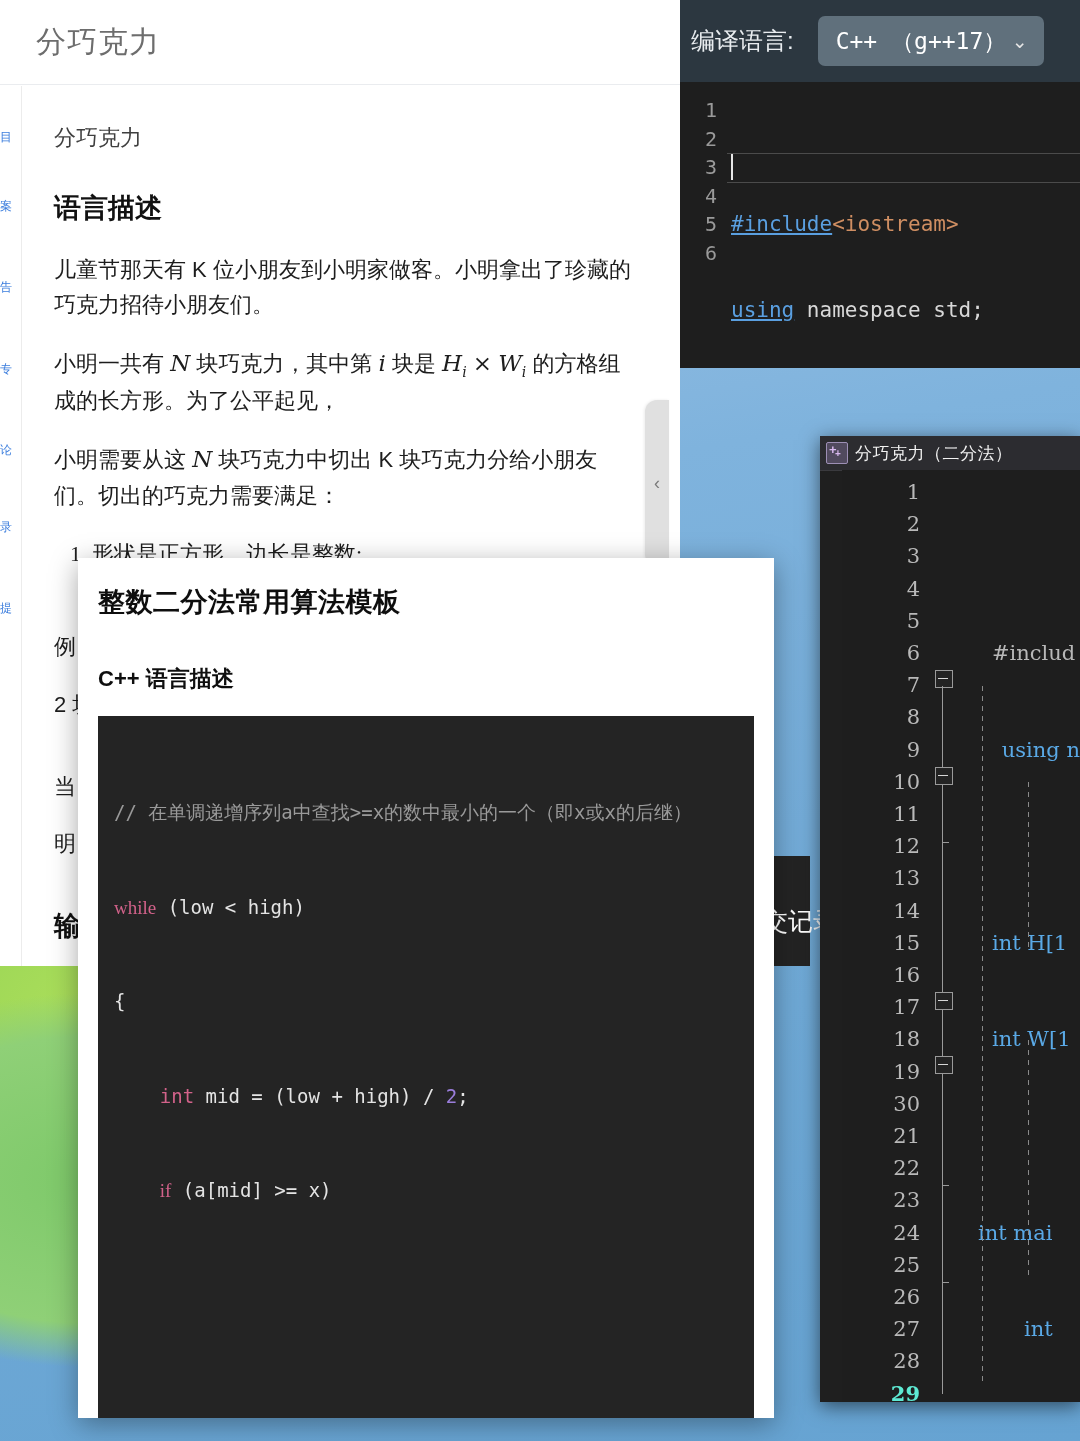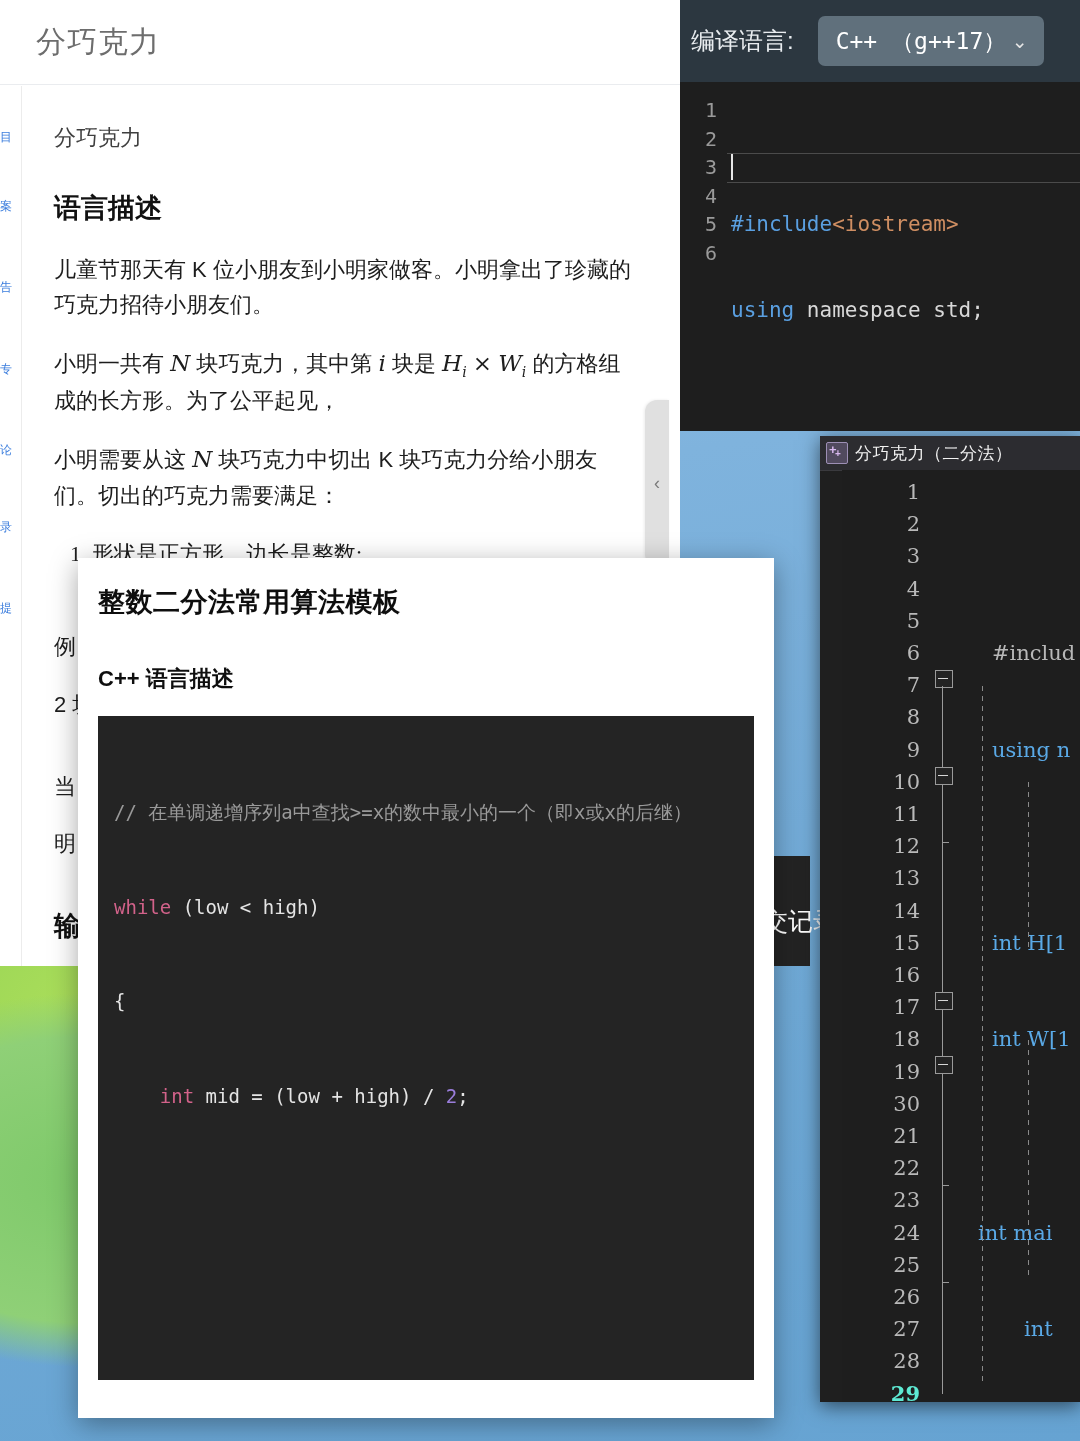--- a/index.html
+++ b/index.html
@@ -104,21 +104,21 @@
   .mvar{font-family:"DejaVu Serif","Liberation Serif",serif;font-style:italic;font-size:23px;}
   .mvar sub{font-size:14px;font-style:italic;}
   #collapse-handle{
     position:absolute;left:645px;top:400px;width:24px;height:166px;
     background:#e0e0e0;border-radius:12px 0 0 12px;
     display:flex;align-items:center;justify-content:center;
     color:#7a7a7a;font-size:18px;box-shadow:-1px 0 3px rgba(0,0,0,.08);
   }
   
   #editor-panel{
-    position:absolute;left:665px;top:0;width:415px;height:431px;background:#1e1e1e;
+    position:absolute;left:665px;top:0;width:415px;height:368px;background:#1e1e1e;
   }
   #editor-topbar{
     height:82px;background:#2c3740;display:flex;align-items:center;
     padding-left:26px;gap:24px;box-sizing:border-box;
   }
   #lang-label{color:#e9edf0;font-size:24px;white-space:nowrap;}
   #lang-select{
     width:226px;height:50px;background:#60707c;border-radius:7px;
     display:flex;align-items:center;justify-content:space-between;
     padding:0 16px 0 18px;box-sizing:border-box;
@@ -131,21 +131,21 @@
   }
   #editor-gutter{
     width:52px;flex:0 0 auto;text-align:right;padding-right:14px;
     font-family:"DejaVu Sans Mono","Liberation Mono",monospace;font-size:20px;
     color:#9a9a9a;line-height:28.5px;user-select:none;
   }
   #editor-code{
     flex:1 1 auto;font-family:"DejaVu Sans Mono","Liberation Mono",monospace;
     font-size:21px;line-height:28.5px;white-space:pre;color:#d8d8d8;position:relative;
   }
-  #editor-code .e-kw{color:#5a9fe0;}
+  #editor-code .e-kw{color:#5a9fe0;text-decoration:underline;}
   #editor-code .e-inc{color:#cf8e62;}
   #caret-line{
     position:absolute;left:-4px;top:57px;right:-200px;height:28px;
     border-top:1px solid #4b4b4b;border-bottom:1px solid #4b4b4b;
   }
   #caret{
     position:absolute;left:0px;top:58px;width:2px;height:26px;background:#e6e6e6;
   }
   
   #popup{
@@ -159,21 +159,21 @@
   #popup h3{
     font-size:22px;margin:44px 0 0 0;color:#0e0e0e;font-weight:bold;
   }
   .codeblock{
     background:#242424;margin-top:22px;padding:18px 16px 16px 16px;
     font-family:"DejaVu Sans Mono","Liberation Mono",monospace;
     font-size:19px;line-height:31.5px;white-space:pre;color:#e4e4e4;
     box-sizing:border-box;
   }
   .c-cm{color:#9a9a9a;}
-  .c-kw{color:#d2628a;}
+  .c-kw{color:#d2628a;font-family:Liberation Serif, serif;}
   .c-ty{color:#d2628a;}
   .c-num{color:#9a7ddb;}
   .c-pl{color:#e4e4e4;}
 </style>
 </head>
 <body>
 
 <div id="desktop"></div>
 
 <div style="position:absolute;left:760px;top:856px;width:50px;height:110px;background:#242424;"></div>
@@ -225,21 +225,21 @@
       <div class="foldbox" style="top:586px;"></div>
       <div class="foldtick" style="top:715px;"></div>
       <div class="foldtick" style="top:812px;"></div>
       <div class="foldline" style="top:764px;height:160px;"></div>
     </div>
     <div id="ide-code">
       <div class="ind" style="left:20px;top:216px;height:700px;"></div>
       <div class="ind" style="left:66px;top:312px;height:170px;"></div>
       <div class="ind" style="left:66px;top:570px;height:240px;"></div>
       <div class="pre" style="padding-left:30px;">#includ</div>
-      <div class="kw" style="padding-left:30px;">using n</div>
+      <div class="kw" style="padding-left:30px;text-align:right;">using n</div>
       <div style="padding-left:30px;">&nbsp;</div>
       <div class="kw" style="padding-left:30px;">int H[1</div>
       <div class="kw" style="padding-left:30px;">int W[1</div>
       <div style="padding-left:30px;">&nbsp;</div>
       <div style="padding-left:16px;"><span class="kw">int mai</span></div>
       <div class="kw" style="padding-left:62px;">int</div>
       
       
       
       
@@ -327,19 +327,20 @@
 
 <div id="popup">
   <h1>整数二分法常用算法模板</h1>
   <h3>C++ 语言描述</h3>
 
   <div class="codeblock">
     <div class="c-cm">// 在单调递增序列a中查找&gt;=x的数中最小的一个（即x或x的后继）</div>
     <div><span class="c-kw">while</span> <span class="c-pl">(low &lt; high)</span></div>
     <div class="c-pl">{</div>
     <div>    <span class="c-ty">int</span> <span class="c-pl">mid = (low + high) / </span><span class="c-num">2</span><span class="c-pl">;</span></div>
+    <div>    <span class="c-kw">if</span> <span class="c-pl">(a[mid] &gt;= x)</span></div>
     <div>&nbsp;</div>
     
     
     
   </div>
 
 </div>
 
 </body></html>

